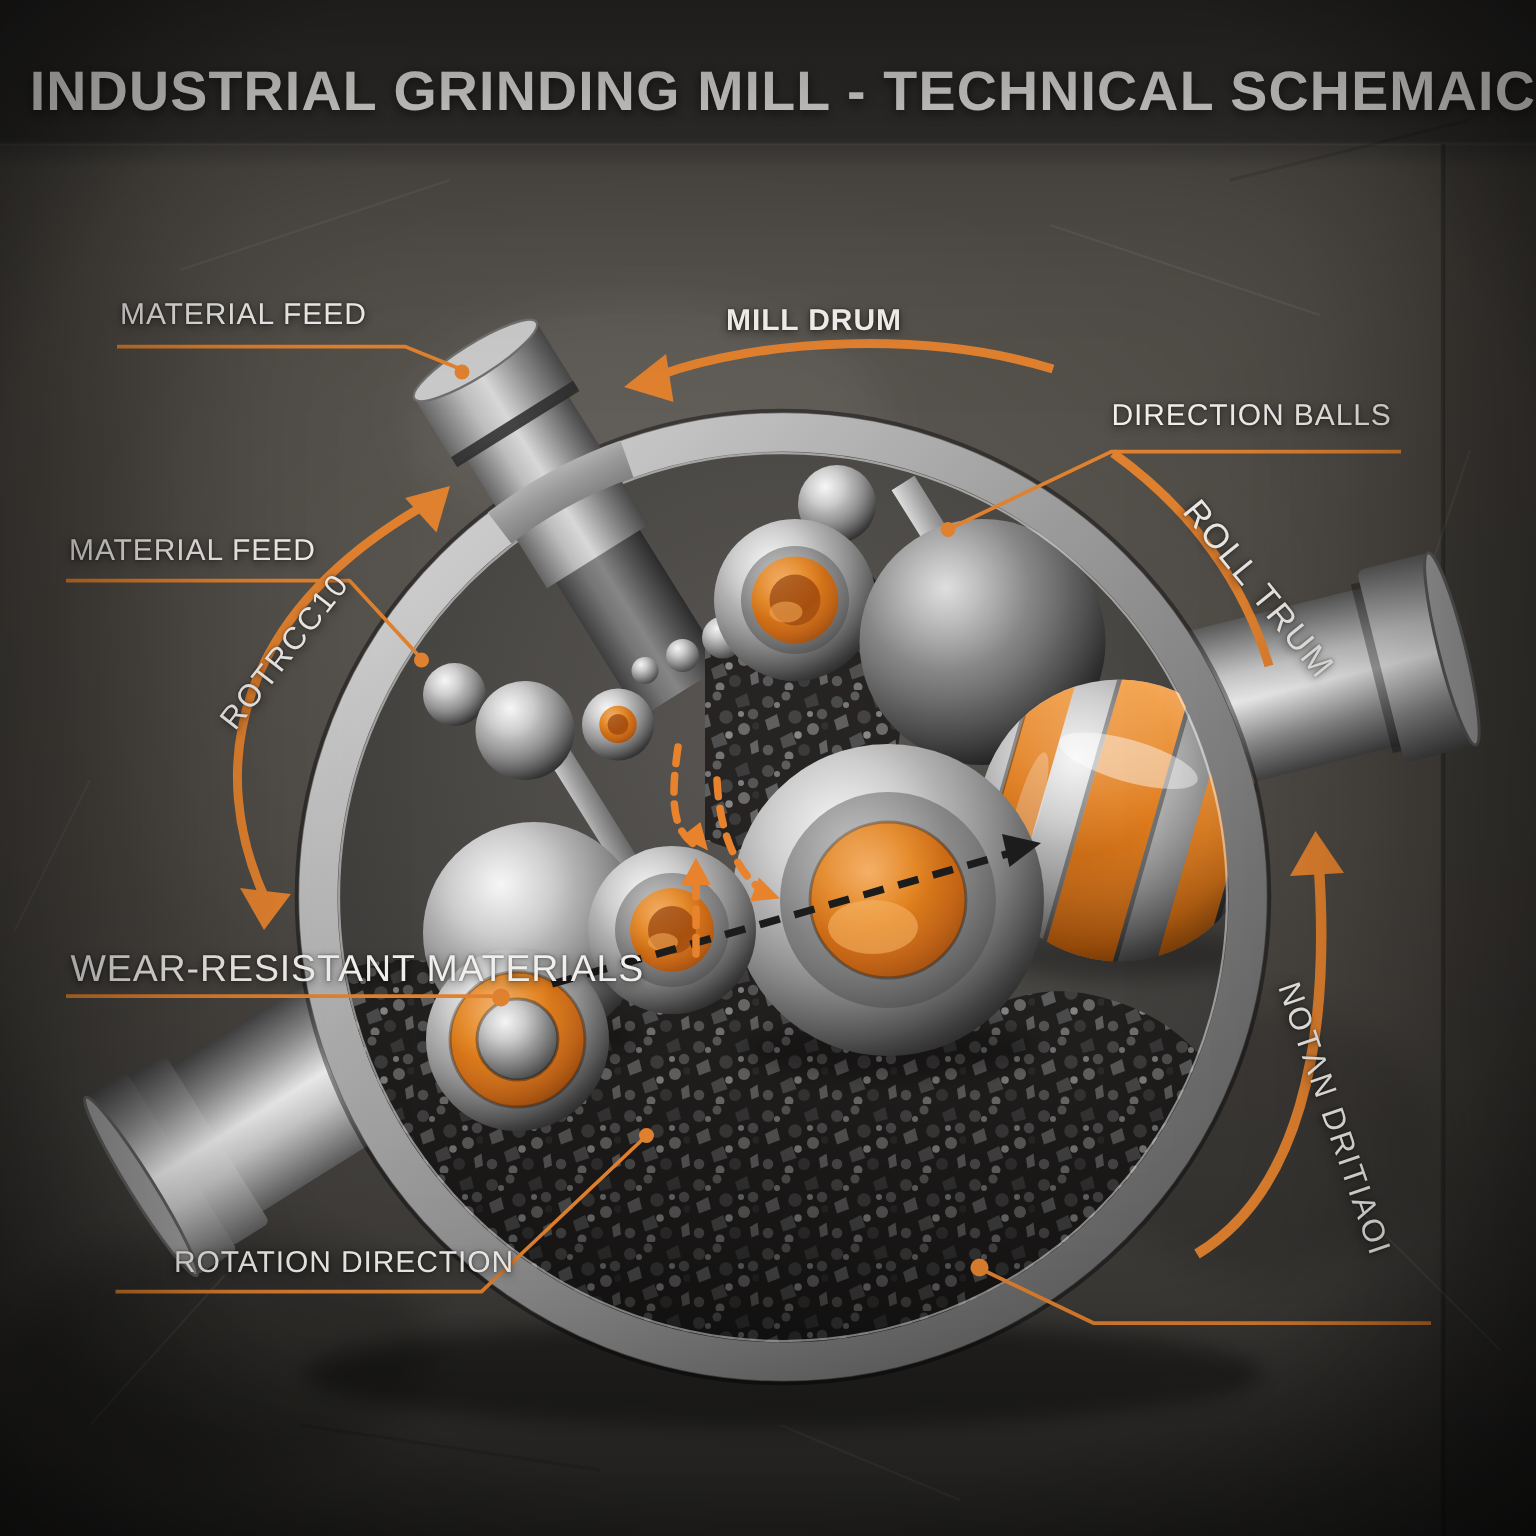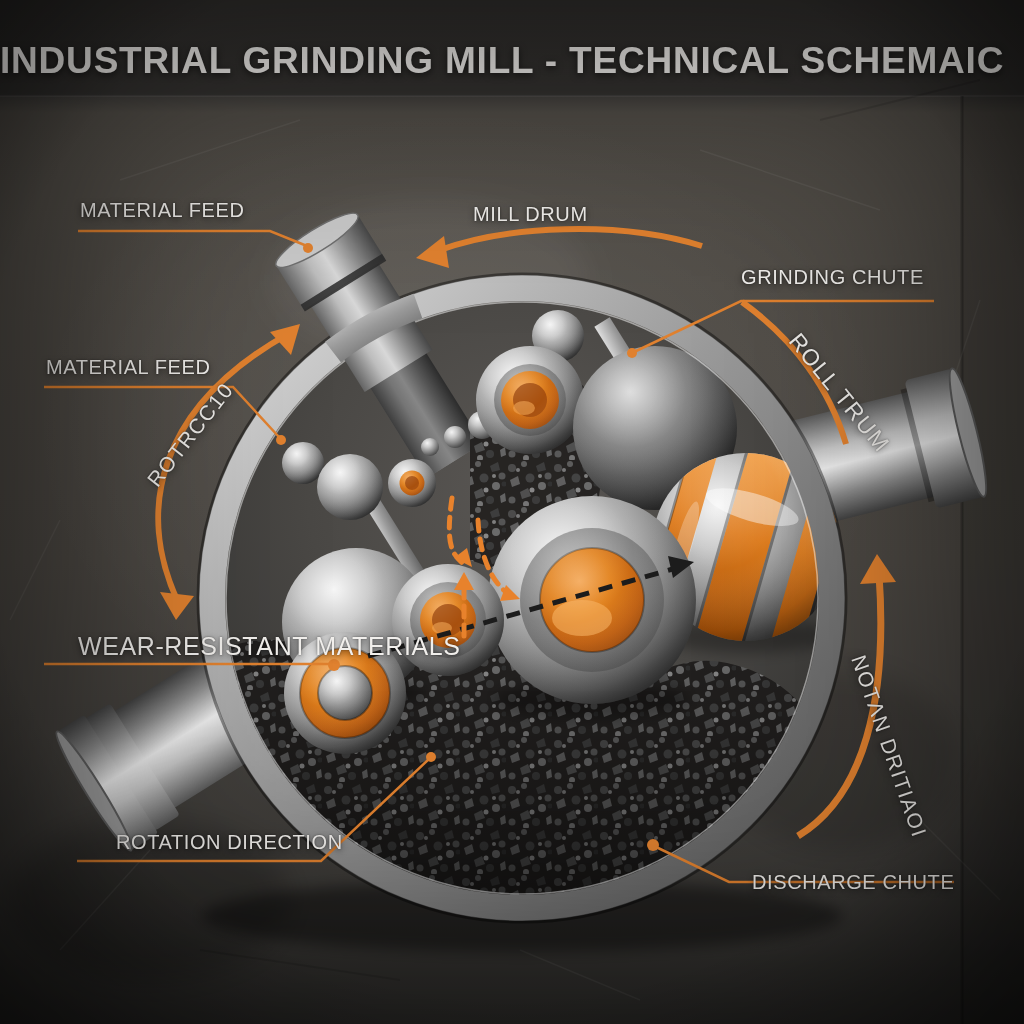--- a/index.html
+++ b/index.html
@@ -10,24 +10,24 @@
       radial-gradient(ellipse 60% 45% at 45% 42%, rgba(255,255,255,0.09), rgba(0,0,0,0) 70%),
       linear-gradient(180deg,#3d3b39 0%,#3e3c3a 9%,#524e48 11%,#4c4843 55%,#3d3b38 84%,#2d2c2a 100%);
   }
   .vignette{position:absolute;inset:0;pointer-events:none;
     box-shadow:inset 0 0 220px 70px rgba(0,0,0,0.5);}
   svg{position:absolute;left:0;top:0;}
   .lbl{
     position:absolute;color:#f1efec;font-size:20px;letter-spacing:.6px;
     white-space:nowrap;text-shadow:0 2px 6px rgba(0,0,0,.55),0 0 2px rgba(0,0,0,.45);
   }
-  .lbl.small{font-size:25px;margin-left:31px;}
+  .lbl.small{font-size:25px;}
   .lbl.rot{font-size:22px;letter-spacing:1.5px;color:#eceae7;}
   .title{
-    position:absolute;left:0;top:40px;width:100%;text-align:left;
+    position:absolute;left:0;top:40px;width:100%;text-align:right;
     color:#f4f2ef;font-size:37px;font-weight:bold;letter-spacing:.8px;
     text-shadow:0 2px 7px rgba(0,0,0,.6);
   }
 </style>
 </head>
 <body>
 
 <div class="canvas">
 
 <svg width="1024" height="1024" viewBox="0 0 1024 1024">
@@ -360,24 +360,23 @@
     <circle cx="653" cy="845" r="6"></circle>
   </g>
 
   <rect x="0" y="0" width="1024" height="1024" fill="url(#vig)"></rect>
 </svg>
 
 <div class="title">INDUSTRIAL GRINDING MILL - TECHNICAL SCHEMAIC</div>
 
 <div class="lbl" style="left:80px;top:199px;">MATERIAL FEED</div>
 <div class="lbl" style="left:46px;top:356px;">MATERIAL FEED</div>
-<div class="lbl" style="left:473px;top:203px;">MILL DRUM</div>
-<div class="lbl" style="left:741px;top:266px;">GRINDING CHUTE</div>
+<div class="lbl" style="left:484px;top:203px;font-weight:bold;">MILL DRUM</div>
+<div class="lbl" style="left:741px;top:266px;">DIRECTION BALLS</div>
 <div class="lbl small" style="left:47px;top:632px;">WEAR-RESISTANT MATERIALS</div>
 <div class="lbl" style="left:78px;top:831px;margin-left:38px;">ROTATION DIRECTION</div>
-<div class="lbl" style="left:752px;top:871px;">DISCHARGE CHUTE</div>
 
 <div class="lbl rot" style="left:804px;top:328px;transform:rotate(51deg);transform-origin:0 0;font-size:23px;">ROLL TRUM</div>
 <div class="lbl rot" style="left:152px;top:472px;transform:rotate(-52deg);transform-origin:0 50%;font-size:21px;">ROTRCC10</div>
 <div class="lbl rot" style="left:869px;top:652px;transform:rotate(71deg);transform-origin:0 0;font-size:21px;">NOTΛN DRITIAOI</div>
 
 <div class="vignette"></div>
 </div>
 
 </body></html>

